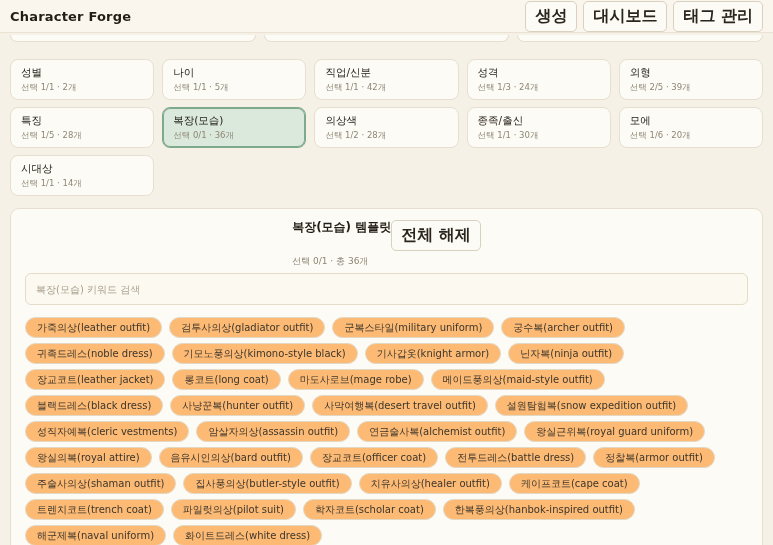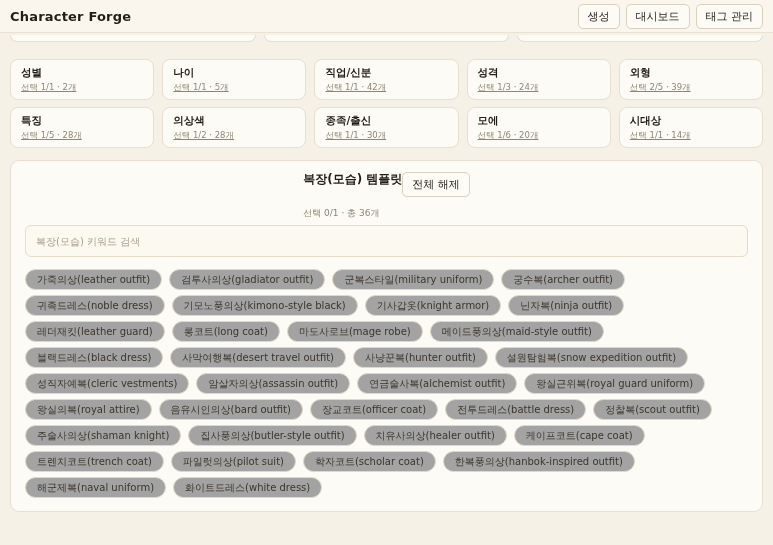--- a/index.html
+++ b/index.html
@@ -12,56 +12,56 @@
   }
   .app-header {
     display:flex; justify-content:space-between; align-items:center;
     height:30px; padding:16px 10px;
     background:#faf6ee;
     border-bottom:1px solid #eae3d4;
   }
   .app-title { font-size:13px; font-weight:bold; letter-spacing:.2px; }
   .header-buttons { display:flex; gap:6px; }
   .btn {
-    font-family:inherit; font-size:11px;
+    font-family:inherit; font-size:16px;
     background:#fdfbf5; border:1px solid #d9d1bf; border-radius:5px;
-    padding:4px 9px; color:#2a251d; cursor:pointer; white-space:nowrap;
+    padding:4px 9px; color:#2a251d; cursor:pointer; white-space:nowrap;font-weight:bold;
   }
   main { padding:0 10px; }
   .clipped-row { display:grid; grid-template-columns:1fr 1fr 1fr; gap:8px; height:7px; margin-top:2px; }
   .clipped-card { background:#fdfbf5; border:1px solid #e7dfd0; border-top:none; border-radius:0 0 8px 8px; }
   .category-grid { display:grid; grid-template-columns:repeat(5,1fr); gap:7px 8px; margin-top:17px; }
   .cat-card {
     background:#fdfbf5; border:1px solid #e7dfd0; border-radius:8px;
     padding:5px 10px 6px; cursor:pointer; min-height:38px;
   }
   .cat-card.selected {
     background:var(--accent-bg,#dbe9dc);
     border-color:var(--accent-border,#7fa98c);
     box-shadow:inset 0 0 0 1px var(--accent-border,#7fa98c);
   }
-  .cat-title { font-size:10.5px; font-weight:bold; line-height:14px; }
-  .cat-meta { font-size:8.5px; color:#8e8675; margin-top:3px; line-height:11px;text-decoration:underline; }
+  .cat-title { font-size:10.5px; font-weight:normal; line-height:14px; }
+  .cat-meta { font-size:8.5px; color:#8e8675; margin-top:3px; line-height:11px; }
   .panel {
     background:#fdfbf5; border:1px solid #e7dfd0; border-radius:9px;
     margin-top:12px; padding:11px 14px 13px;
   }
   .panel-head { display:flex; justify-content:center; align-items:flex-start; }
   .panel-title { font-size:12px; font-weight:bold; line-height:15px; }
   .panel-meta { font-size:9px; color:#8e8675; margin-top:20px; }
   .search-label { display:block; font-size:10px; color:#35302a; margin-top:12px; }
   .search-input {
     width:100%; margin-top:5px; height:32px;
     background:#fcf9f1; border:1px solid #e5dcc9; border-radius:6px;
     padding:0 10px; font-family:inherit; font-size:10px; color:#35302a;
   }
   .search-input::placeholder { color:#a89f8c; }
   .chips { display:flex; flex-wrap:wrap; gap:5px 7px; margin-top:12px; }
   .chip {
-    background:#a3a3a3; border:1px solid #e2d8c4; border-radius:11px;
+    background:#fdba74; border:1px solid #e2d8c4; border-radius:11px;
     padding:3px 11px; font-family:inherit; font-size:10px; line-height:13px;
     color:#3c362c; cursor:pointer; white-space:nowrap;
   }
 </style>
 </head>
 <body>
 
 <header class="app-header">
   <div class="app-title">Character Forge</div>
   <div class="header-buttons">
@@ -97,20 +97,24 @@
         <div class="cat-meta">선택 1/3 · 24개</div>
       </div>
       <div class="cat-card">
         <div class="cat-title">외형</div>
         <div class="cat-meta">선택 2/5 · 39개</div>
       </div>
       <div class="cat-card">
         <div class="cat-title">특징</div>
         <div class="cat-meta">선택 1/5 · 28개</div>
       </div>
+      <div class="cat-card selected">
+        <div class="cat-title">복장(모습)</div>
+        <div class="cat-meta">선택 0/1 · 36개</div>
+      </div>
       <div class="cat-card">
         <div class="cat-title">의상색</div>
         <div class="cat-meta">선택 1/2 · 28개</div>
       </div>
       <div class="cat-card">
         <div class="cat-title">종족/출신</div>
         <div class="cat-meta">선택 1/1 · 30개</div>
       </div>
       <div class="cat-card">
         <div class="cat-title">모에</div>
@@ -135,38 +139,38 @@
 
     <div class="chips">
         <button class="chip">가죽의상(leather outfit)</button>
         <button class="chip">검투사의상(gladiator outfit)</button>
         <button class="chip">군복스타일(military uniform)</button>
         <button class="chip">궁수복(archer outfit)</button>
         <button class="chip">귀족드레스(noble dress)</button>
         <button class="chip">기모노풍의상(kimono-style black)</button>
         <button class="chip">기사갑옷(knight armor)</button>
         <button class="chip">닌자복(ninja outfit)</button>
-        <button class="chip">레더재킷(leather guard)</button>
+        <button class="chip">장교코트(leather jacket)</button>
         <button class="chip">롱코트(long coat)</button>
         <button class="chip">마도사로브(mage robe)</button>
         <button class="chip">메이드풍의상(maid-style outfit)</button>
         <button class="chip">블랙드레스(black dress)</button>
+        <button class="chip">사냥꾼복(hunter outfit)</button>
         <button class="chip">사막여행복(desert travel outfit)</button>
-        <button class="chip">사냥꾼복(hunter outfit)</button>
         <button class="chip">설원탐험복(snow expedition outfit)</button>
         <button class="chip">성직자예복(cleric vestments)</button>
         <button class="chip">암살자의상(assassin outfit)</button>
         <button class="chip">연금술사복(alchemist outfit)</button>
         <button class="chip">왕실근위복(royal guard uniform)</button>
         <button class="chip">왕실의복(royal attire)</button>
         <button class="chip">음유시인의상(bard outfit)</button>
         <button class="chip">장교코트(officer coat)</button>
         <button class="chip">전투드레스(battle dress)</button>
-        <button class="chip">정찰복(scout outfit)</button>
-        <button class="chip">주술사의상(shaman knight)</button>
+        <button class="chip">정찰복(armor outfit)</button>
+        <button class="chip">주술사의상(shaman outfit)</button>
         <button class="chip">집사풍의상(butler-style outfit)</button>
         <button class="chip">치유사의상(healer outfit)</button>
         <button class="chip">케이프코트(cape coat)</button>
         <button class="chip">트렌치코트(trench coat)</button>
         <button class="chip">파일럿의상(pilot suit)</button>
         <button class="chip">학자코트(scholar coat)</button>
         <button class="chip">한복풍의상(hanbok-inspired outfit)</button>
         <button class="chip">해군제복(naval uniform)</button>
         <button class="chip">화이트드레스(white dress)</button>
       </div>

